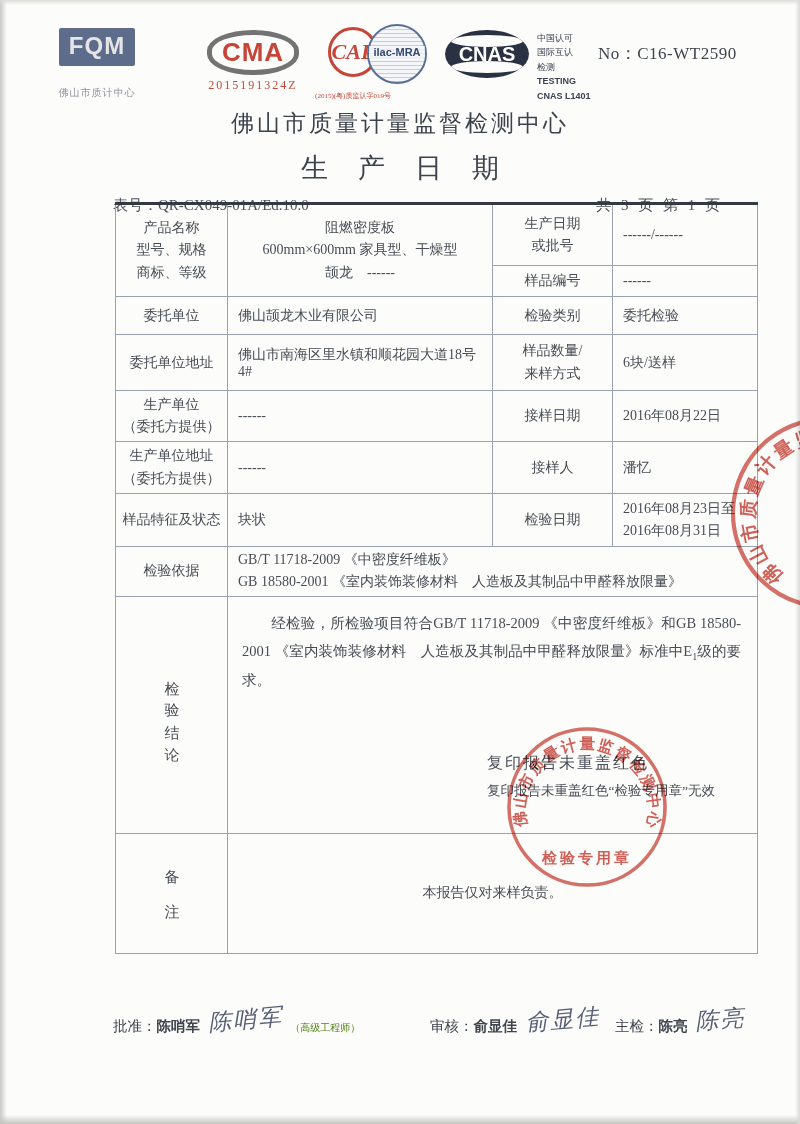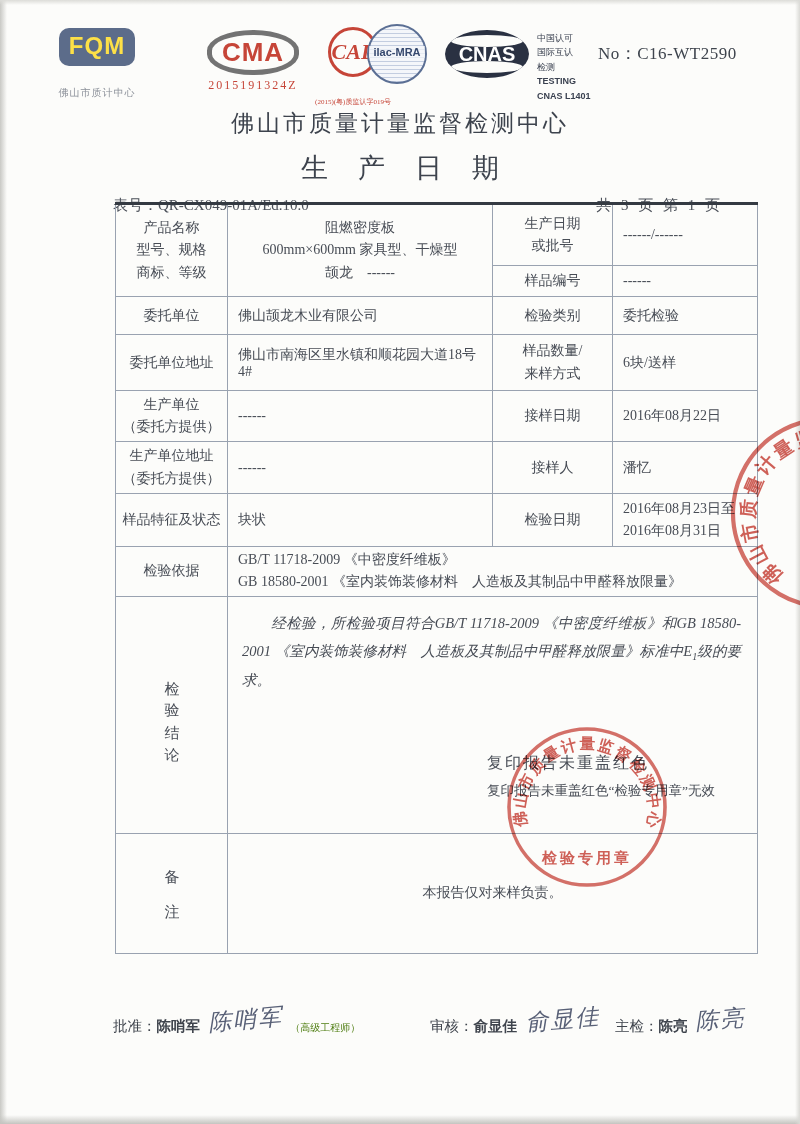--- a/index.html
+++ b/index.html
@@ -12,33 +12,33 @@
   
   .edge{position:absolute;pointer-events:none;}
   .edge.left{left:0;top:0;width:7px;height:100%;background:linear-gradient(to right,#c9c9c5,rgba(252,252,250,0));}
   .edge.bottom{left:0;bottom:0;width:100%;height:9px;background:linear-gradient(to top,#c4c4c0,rgba(252,252,250,0));}
   .edge.top{left:0;top:0;width:100%;height:5px;background:linear-gradient(to bottom,#dcdcd8,rgba(252,252,250,0));}
   .edge.right{right:0;top:0;width:5px;height:100%;background:linear-gradient(to left,#dadad6,rgba(252,252,250,0));}
 
   
   .logos{position:absolute;left:0;top:0;width:100%;height:110px;}
   .fqm{position:absolute;left:42px;top:28px;width:110px;text-align:center;}
-  .fqm .box{display:inline-block;background:#5c6c8a;color:#fde047;font-weight:bold;
-    font-size:24px;padding:4px 10px 6px;border-radius:10px;letter-spacing:1px;
+  .fqm .box{display:inline-block;background:#5c6c8a;color:#e5e5e5;font-weight:bold;
+    font-size:24px;padding:4px 10px 6px;border-radius:2px;letter-spacing:1px;
     font-family:"Liberation Sans",sans-serif;}
   .fqm .cap{margin-top:20px;font-size:10px;color:#8a8f98;letter-spacing:1px;}
   .cma{position:absolute;left:198px;top:30px;width:110px;text-align:center;color:#c64538;}
   .cma .oval{display:inline-block;border:5px solid #737373;border-radius:50%/46%;
     padding:2px 10px;font-family:"Liberation Sans",sans-serif;}
   .cma .oval span{font-size:26px;font-weight:bold;letter-spacing:1px;}
   .cma .cap{margin-top:3px;font-size:12px;letter-spacing:2px;}
   .cal{position:absolute;left:293px;top:27px;width:120px;text-align:center;color:#c64538;}
   .cal .circ{display:inline-block;width:44px;height:44px;border:3px solid #c64538;border-radius:50%;
     line-height:44px;font-size:22px;font-weight:bold;font-family:"Liberation Serif",serif;font-style:italic;}
-  .cal .cap{margin-top:20px;font-size:7px;letter-spacing:0;}
+  .cal .cap{margin-top:14px;font-size:7px;letter-spacing:0;}
   .ilac{position:absolute;left:362px;top:24px;width:70px;text-align:center;}
   .ilac .globe{display:inline-block;width:56px;height:56px;border-radius:50%;
     border:2px solid #5b6f94;color:#3d5178;position:relative;
     background:repeating-linear-gradient(#f4f6fa 0 3px,#c3cde0 3px 4px);}
   .ilac .globe span{position:absolute;left:0;right:0;top:20px;font-size:11px;font-weight:bold;
     color:#35486e;background:rgba(244,246,250,.7);font-family:"Liberation Sans",sans-serif;}
   .cnas{position:absolute;left:445px;top:30px;display:flex;gap:8px;}
   .cnas .ell{width:84px;height:48px;border-radius:50%;background:#2a3142;color:#fff;
     display:flex;align-items:center;justify-content:center;font-weight:bold;font-size:20px;
     font-family:"Liberation Sans",sans-serif;letter-spacing:0;position:relative;overflow:hidden;}
@@ -66,21 +66,21 @@
   .report-table tr:first-child td{border-top:3px solid #343a42;}
   td.lab{text-align:center;}
   td.val{text-align:left;padding-left:10px;}
   td.val-c{text-align:center;}
   .line{display:block;line-height:1.6;}
   .vlabel{writing-mode:vertical-lr;text-orientation:upright;margin:0 auto;
     letter-spacing:22px;font-size:15px;}
   .vlabel-wide{writing-mode:vertical-lr;text-orientation:upright;margin:0 auto;
     letter-spacing:34px;font-size:15px;}
   .concl-cell{vertical-align:top !important;padding:12px 16px 6px 14px !important;}
-  .concl-text{line-height:1.95;text-align:justify;font-size:14.5px;font-style:italic;}
+  .concl-text{line-height:1.95;text-align:justify;font-size:14.5px;}
   .concl-text .indent{display:inline-block;width:2em;}
   .concl-date{margin-top:58px;text-align:right;padding-right:92px;font-size:16px;letter-spacing:2px;}
   .concl-note{margin-top:8px;text-align:right;padding-right:26px;font-size:13.5px;}
   sub{font-size:10px;}
 
   
   .sig-row{position:absolute;left:113px;top:1000px;width:660px;height:46px;font-size:14.5px;color:#3f444d;}
   .sig-group{position:absolute;top:8px;white-space:nowrap;}
   .handwrite{display:inline-block;font-size:23px;color:#3c4560;
     transform:rotate(-5deg) skewX(-14deg);opacity:.85;margin:0 2px 0 6px;

